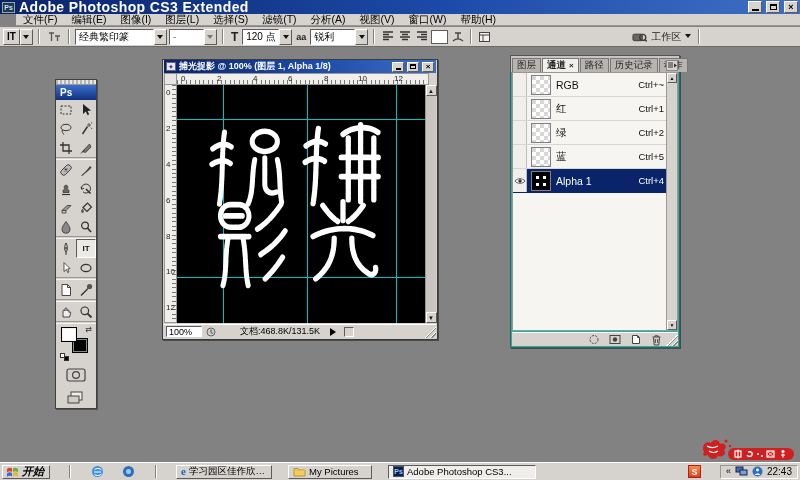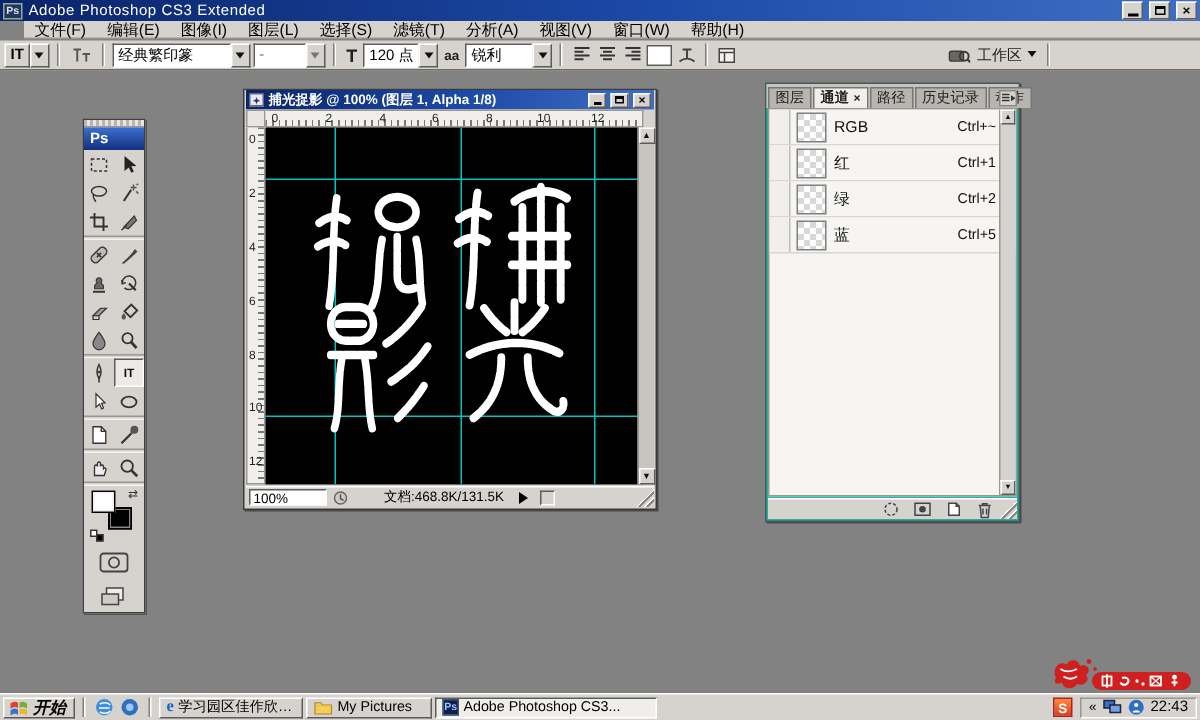--- a/index.html
+++ b/index.html
@@ -5,21 +5,21 @@
   *{margin:0;padding:0;box-sizing:border-box;font-family:"Liberation Sans",sans-serif}
   html,body{width:800px;height:480px;overflow:hidden}
   .screen{position:relative;width:800px;height:480px;background:#828282;overflow:hidden}
   .raised{border:1px solid;border-color:#fff #5c5c5c #5c5c5c #fff;background:#d6d3ce}
   .sunken{border:1px solid;border-color:#5c5c5c #fff #fff #5c5c5c;background:#d6d3ce}
   .vsep{width:2px;align-self:stretch;border-left:1px solid #808080;border-right:1px solid #fff;margin:2px 3px}
 
   
   .titlebar{position:absolute;left:0;top:0;right:0;height:14px;background:linear-gradient(90deg,#0a246a,#1c4aa8 55%,#3f6fc4);display:flex;align-items:center;padding:0 2px;gap:4px}
   .ps-badge{width:13px;height:11px;background:#26364f;color:#cfe3ff;font-size:7px;font-weight:bold;display:flex;align-items:center;justify-content:center;border:1px solid #8aa;flex:0 0 auto}
-  .titlebar .t{color:#fff;font-weight:normal;font-size:10px;letter-spacing:.4px;flex:1;white-space:nowrap;overflow:hidden}
+  .titlebar .t{color:#fff;font-weight:bold;font-size:14px;letter-spacing:.4px;flex:1;white-space:nowrap;overflow:hidden}
   .winbtn{width:14px;height:12px;display:flex;align-items:center;justify-content:center;position:relative;flex:0 0 auto}
   .glyph-min{width:7px;height:2px;background:#000;margin-top:6px}
   .glyph-restore{width:7px;height:6px;border:1px solid #000;border-top-width:2px}
   .glyph-close{font-size:9px;font-weight:bold;line-height:1;color:#000}
 
   .menubar{position:absolute;left:16px;top:14px;right:0;height:12px;background:#d6d3ce;display:flex;align-items:center;font-size:10.5px;border-bottom:1px solid #9a9792}
   .menubar span{padding:0 7px;white-space:nowrap}
 
   .optionsbar{position:absolute;left:0;top:27px;right:0;height:20px;background:#d6d3ce;border-bottom:1px solid #6e6b66;display:flex;align-items:center;padding:0 3px;font-size:10px;gap:2px}
   .combo{display:flex;align-items:stretch;height:16px}
@@ -66,21 +66,21 @@
   .ruler-l b{position:absolute;left:1px;font-weight:normal}
   .corner{position:absolute;left:1px;top:13px;width:13px;height:12px;background:#e8e6e2;border:1px solid #9a9792}
   .canvas{position:absolute;left:14px;top:25px;width:252px;height:238px;background:#000;overflow:hidden}
   .guide-v{position:absolute;top:0;bottom:0;width:1px;background:#00c2c2}
   .guide-h{position:absolute;left:0;right:0;height:1px;background:#00c2c2}
   .glyph{position:absolute}
   .glyph path,.glyph ellipse,.glyph rect{stroke:#fff;fill:none;stroke-width:6;stroke-linecap:round;stroke-linejoin:round;stroke-dasharray:9 2}
   .vscroll{position:absolute;right:1px;top:25px;width:11px;height:238px;background:#c8c5c0;border-left:1px solid #9a9792;display:flex;flex-direction:column;justify-content:space-between;align-items:center}
   .sbtn{width:11px;height:11px;font-size:6px;display:flex;align-items:center;justify-content:center;color:#111}
   .statusbar{position:absolute;left:1px;right:1px;bottom:1px;height:14px;background:#d6d3ce;border-top:1px solid #fff;display:flex;align-items:center;font-size:9px;gap:4px;padding:0 2px}
-  .zoombox{width:52px;height:11px;background:#fff;border:1px solid;border-color:#5c5c5c #fff #fff #5c5c5c;font-size:9px;padding-left:2px;display:flex;align-items:center}
+  .zoombox{width:36px;height:11px;background:#fff;border:1px solid;border-color:#5c5c5c #fff #fff #5c5c5c;font-size:9px;padding-left:2px;display:flex;align-items:center}
   .play{width:0;height:0;border:4px solid transparent;border-left:6px solid #000}
   .grip{position:absolute;right:0;bottom:0;width:12px;height:12px;background:
     linear-gradient(135deg,transparent 50%,#fff 50%,#fff 55%,#888 55%,#888 62%,transparent 62%,transparent 72%,#fff 72%,#fff 77%,#888 77%,#888 84%,transparent 84%)}
 
   
   .palette{position:absolute;left:510px;top:7px;width:170px;height:293px;background:#14b8a6;border:1px solid #555;box-shadow:1px 1px 0 #4a4a4a}
   .pal-top{position:absolute;left:0;top:0;right:0;height:16px;background:#c8c5c0;display:flex;align-items:flex-end}
   .tab{height:14px;display:flex;align-items:center;padding:0 4px;font-size:9.5px;background:#b8b5b0;border:1px solid #777;border-bottom:none;margin-left:1px;white-space:nowrap;color:#222}
   .tab.active{background:#f0efec;font-weight:bold}
   .tab .x{margin-left:3px;font-size:8px}
@@ -100,21 +100,21 @@
   .nm{flex:1;font-size:10.5px;color:#111;white-space:nowrap}
   .ky{font-size:9.5px;color:#111;margin-right:13px}
   .pal-scroll{position:absolute;right:0;top:0;bottom:0;width:11px;background:#d6d3ce;border-left:1px solid #9a9792;display:flex;flex-direction:column;justify-content:space-between;align-items:center}
   .pal-bottom{position:absolute;left:1px;right:1px;bottom:1px;height:14px;background:#d6d3ce;border-top:1px solid #fff;display:flex;align-items:center;justify-content:flex-end;gap:9px;padding-right:16px}
   .pal-bottom svg{display:block}
 
   
   .watermark{position:absolute;left:698px;top:388px;width:100px;height:28px}
 
   
-  .taskbar{position:absolute;left:0;bottom:0;width:800px;height:18px;background:#d6d3ce;border-top:1px solid #fff;display:flex;align-items:center;gap:2px;padding:0 2px}
+  .taskbar{position:absolute;left:0;bottom:0;width:800px;height:18px;background:#d6d3ce;border-top:1px solid #fff;display:flex;align-items:center;gap:16px;padding:0 2px}
   .startbtn{height:14px;display:flex;align-items:center;gap:3px;padding:0 5px 0 3px;font-size:11px;font-weight:bold;font-style:italic}
   .ql{width:15px;height:15px;display:flex;align-items:center;justify-content:center}
   .taskbtn{height:14px;display:flex;align-items:center;gap:3px;padding:0 4px;font-size:9.5px;white-space:nowrap;overflow:hidden}
   .taskbtn .lbl{overflow:hidden;text-overflow:ellipsis}
   .taskbtn.active{border-color:#5c5c5c #fff #fff #5c5c5c;background:#efeeea}
   .ie-e{color:#1560c8;font-weight:bold;font-size:11px;font-family:"Liberation Serif",serif;line-height:1}
   .ps-sq{width:11px;height:11px;background:#0d1f4e;color:#9fc4ff;font-size:7px;font-weight:bold;display:flex;align-items:center;justify-content:center;border:1px solid #456}
   .sogou{width:13px;height:13px;background:linear-gradient(180deg,#ff8a3c,#e33c1e);color:#fff;font-weight:bold;font-size:9px;display:flex;align-items:center;justify-content:center;border:1px solid #a22;margin-left:4px}
   .tray{height:14px;display:flex;align-items:center;gap:4px;padding:0 5px;border:1px solid;border-color:#9a9792 #fff #fff #9a9792;background:#d6d3ce;margin-left:3px}
   .tray .time{font-size:10px}
@@ -545,20 +545,31 @@
           <div class="eyewell"></div>
           <div class="thumb"></div>
           <span class="nm">绿</span>
           <span class="ky">Ctrl+2</span>
         </div>
         <div class="ch-row">
           <div class="eyewell"></div>
           <div class="thumb"></div>
           <span class="nm">蓝</span>
           <span class="ky">Ctrl+5</span>
+        </div>
+        <div class="ch-row sel">
+          <div class="eyewell">
+            <svg width="12" height="8" viewBox="0 0 12 8">
+                <path d="M1 4 C3 1 9 1 11 4 C9 7 3 7 1 4Z" fill="#fff" stroke="#333" stroke-width=".8"></path>
+                <circle cx="6" cy="4" r="1.7" fill="#333"></circle>
+              </svg>
+          </div>
+          <div class="thumb alpha"></div>
+          <span class="nm">Alpha 1</span>
+          <span class="ky">Ctrl+4</span>
         </div>
         <div class="pal-scroll">
           <div class="sbtn raised" style="width:10px;height:10px;font-size:5px">▲</div>
           <div class="sbtn raised" style="width:10px;height:10px;font-size:5px">▼</div>
         </div>
       </div>
 
       <div class="pal-bottom">
         <svg width="12" height="11" viewBox="0 0 12 11">
             <circle cx="6" cy="5.5" r="4" fill="none" stroke="#444" stroke-dasharray="2 1.3"></circle>

